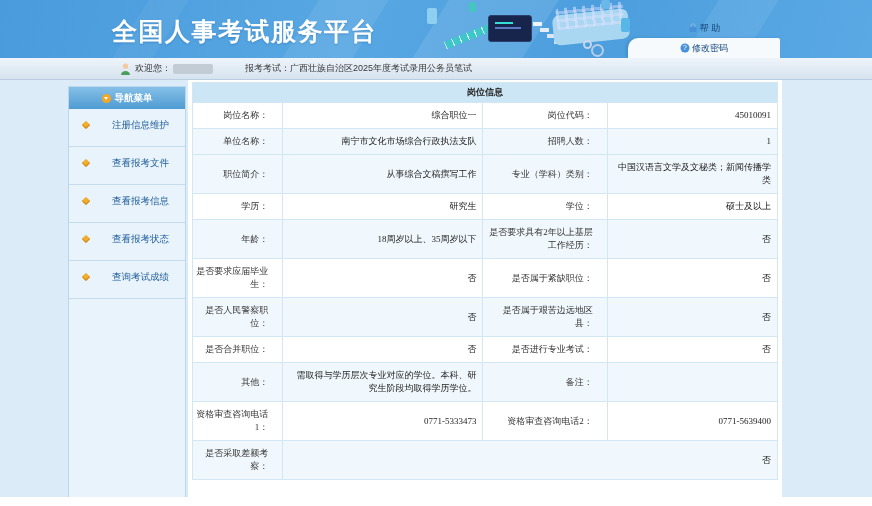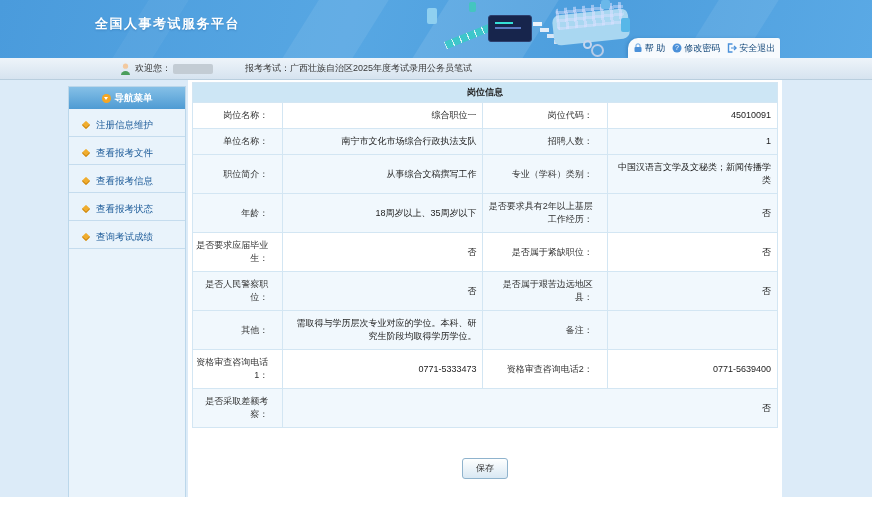--- a/index.html
+++ b/index.html
@@ -5,21 +5,21 @@
   * { box-sizing: border-box; margin: 0; padding: 0; }
   html,body { width: 872px; height: 506px; overflow: hidden; }
   body { font-family: "Liberation Sans", "DejaVu Sans", sans-serif; color:#333; background:#fff; }
 
   
   .banner { position:relative; height:58px;
     background: linear-gradient(105deg,#4a9bdc 0%,#57a7e3 40%,#4d9edd 68%,#5aa9e5 100%);
     overflow:hidden; }
   .streak { position:absolute; top:-10px; height:80px; background:rgba(255,255,255,0.08); transform:skewX(-32deg); }
   .s1{ left:300px; width:70px;} .s2{ left:430px; width:110px; background:rgba(255,255,255,0.10);} .s3{ left:700px; width:60px;} .s4{ left:130px; width:40px; background:rgba(255,255,255,0.05);}
-  .banner-title { position:absolute; left:95px; top:15px; font-size:13px; font-weight:bold; color:#fff; letter-spacing:1.5px; text-shadow:0 1px 2px rgba(0,60,120,.25); }
+  .banner-title { position:absolute; left:112px; top:15px; font-size:25px; font-weight:bold; color:#fff; letter-spacing:1.5px; text-shadow:0 1px 2px rgba(0,60,120,.25); }
 
   .illus { position:absolute; left:425px; top:0; width:215px; height:58px; }
   .ruler { position:absolute; left:18px; top:30px; width:62px; height:8px; background:#3ec6cb; transform:rotate(-22deg); border-radius:1px;
     background-image: repeating-linear-gradient(90deg, rgba(255,255,255,.8) 0 1px, transparent 1px 8px); }
   .monitor { position:absolute; left:63px; top:15px; width:44px; height:27px; background:#17254c; border-radius:3px; border:1px solid #2d3f6e; }
   .monitor i { position:absolute; left:6px; top:6px; width:18px; height:2px; background:#35e0d8; }
   .monitor b { position:absolute; left:6px; top:11px; width:26px; height:2px; background:#5a78c0; }
   .steps { position:absolute; left:108px; top:22px; width:9px; height:4px; background:#eef4fc;
     box-shadow: 7px 6px 0 #e2ecf8, 14px 12px 0 #d8e6f6, 21px 18px 0 #cfe0f3; }
   .pad-base { position:absolute; left:128px; top:12px; width:76px; height:30px; background:#a9d7f1; border-radius:7px; transform:rotate(-6deg); }
@@ -31,42 +31,42 @@
   .c1 { left:2px;  top:8px;  width:10px; height:16px; background:#8fd0f0; }
   .c2 { left:196px; top:18px; width:9px;  height:14px; background:#57b7e8; }
   .c3 { left:44px; top:2px;  width:7px;  height:10px; background:#44c5c0; }
   .c4 { left:176px; top:0;   width:9px;  height:9px;  background:#6ab8ea; }
   .chain { position:absolute; left:158px; top:40px; width:9px; height:9px; border:2px solid #c6d6ee; border-radius:50%;
     box-shadow: 7px 3px 0 -2px rgba(198,214,238,0); }
   .chain::after { content:""; position:absolute; left:6px; top:2px; width:9px; height:9px; border:2px solid #b7cce8; border-radius:50%; }
 
   .topbar-strip { position:absolute; left:628px; top:38px; width:152px; height:20px; background:#f7fafd;
     border-radius:10px 2px 0 0; display:flex; align-items:center; justify-content:center; gap:7px;
-    box-shadow:-2px 0 3px rgba(30,90,150,.25); }
+    box-shadow:-2px 0 3px rgba(30,90,150,.25);flex-direction:column; }
   .tb-link { display:flex; align-items:center; gap:2px; font-size:9px; color:#14487a; text-decoration:none; cursor:pointer; white-space:nowrap; }
   .tb-icon { width:10px; height:10px; flex:0 0 auto; }
 
   
   .welcome-bar { height:22px; background:linear-gradient(#eef4fa,#d6e3ef); border-bottom:1px solid #b9cede;
     display:flex; align-items:center; padding-left:120px; font-size:9px; color:#3a3a3a;text-align:right; }
   .avatar { width:11px; height:12px; margin-right:4px; flex:0 0 auto; }
   .redact { display:inline-block; width:40px; height:10px; background:#c3ccd4; border-radius:2px; margin:0 6px 0 2px; filter:blur(.6px); }
   .exam-info { margin-left:26px; }
 
   
-  .page { position:relative; height:417px; background:#dcebf8; }
+  .page { position:relative; height:417px; background:#dcebf8;font-family:Liberation Serif, serif; }
   .sidebar { position:absolute; left:68px; top:6px; bottom:0; width:118px;
     background:#e9f3fb; border:1px solid #bcd7ea; border-bottom:none; display:flex; flex-direction:column; }
   .nav-header { height:22px; line-height:22px; text-align:center; font-size:9.5px; font-weight:bold; color:#fff;
     background:linear-gradient(#85c0e7,#4e9bd3); }
   .nav-header-inner { display:inline-flex; align-items:center; gap:4px; }
   .nav-circle { display:inline-block; width:9px; height:9px; background:#f5a623; border-radius:50%; position:relative; }
   .nav-circle::after { content:""; position:absolute; left:2px; top:3px; border-left:2.5px solid transparent; border-right:2.5px solid transparent; border-top:3px solid #fff; }
-  .nav-item { height:28px; line-height:32px; font-size:9.5px; color:#1b5a98; padding-left:27px; position:relative;
-    border-bottom:1px solid #c5dcee; cursor:pointer; background:#e9f3fb; }
+  .nav-item { height:38px; line-height:32px; font-size:9.5px; color:#1b5a98; padding-left:27px; position:relative;
+    border-bottom:1px solid #c5dcee; cursor:pointer; background:#e9f3fb;text-align:center; }
   .nav-item .bullet { position:absolute; left:14px; top:13px; width:6px; height:6px; background:#f0ad2e; border-radius:1px;
     transform:rotate(45deg); box-shadow:inset -1px -1px 0 rgba(180,110,0,.6); }
   .nav-fill { flex:1; }
 
   
   .main { position:absolute; left:188px; top:0; bottom:0; width:594px; background:#fff; padding:2px 4px; }
   table.info { width:586px; border-collapse:collapse; table-layout:fixed; font-size:9px; }
   table.info td { border:1px solid #d3e6f3; line-height:13px; vertical-align:middle; }
   .tbl-title { background:#cde6f5; text-align:center; font-weight:bold; padding:3px 0; font-size:9px; color:#222;margin-top:28px; }
   td.lbl { text-align:right; padding:6px 14px 6px 2px; color:#333; }
@@ -199,36 +199,48 @@
             <td class="val">南宁市文化市场综合行政执法支队</td>
             <td class="lbl">招聘人数：</td>
             <td class="val">1</td>
           </tr>
           <tr class="alt">
             <td class="lbl">职位简介：</td>
             <td class="val">从事综合文稿撰写工作</td>
             <td class="lbl">专业（学科）类别：</td>
             <td class="val">中国汉语言文学及文秘类；新闻传播学类</td>
           </tr>
+          <tr>
+            <td class="lbl">学历：</td>
+            <td class="val">研究生</td>
+            <td class="lbl">学位：</td>
+            <td class="val">硕士及以上</td>
+          </tr>
           <tr class="alt">
             <td class="lbl">年龄：</td>
             <td class="val">18周岁以上、35周岁以下</td>
             <td class="lbl">是否要求具有2年以上基层工作经历：</td>
             <td class="val">否</td>
           </tr>
           <tr>
             <td class="lbl">是否要求应届毕业生：</td>
             <td class="val">否</td>
             <td class="lbl">是否属于紧缺职位：</td>
             <td class="val">否</td>
           </tr>
           <tr class="alt">
             <td class="lbl">是否人民警察职位：</td>
             <td class="val">否</td>
             <td class="lbl">是否属于艰苦边远地区县：</td>
+            <td class="val">否</td>
+          </tr>
+          <tr>
+            <td class="lbl">是否合并职位：</td>
+            <td class="val">否</td>
+            <td class="lbl">是否进行专业考试：</td>
             <td class="val">否</td>
           </tr>
           <tr class="alt">
             <td class="lbl">其他：</td>
             <td class="val">需取得与学历层次专业对应的学位。本科、研究生阶段均取得学历学位。</td>
             <td class="lbl">备注：</td>
             <td class="val"></td>
           </tr>
           <tr>
             <td class="lbl">资格审查咨询电话1：</td>

